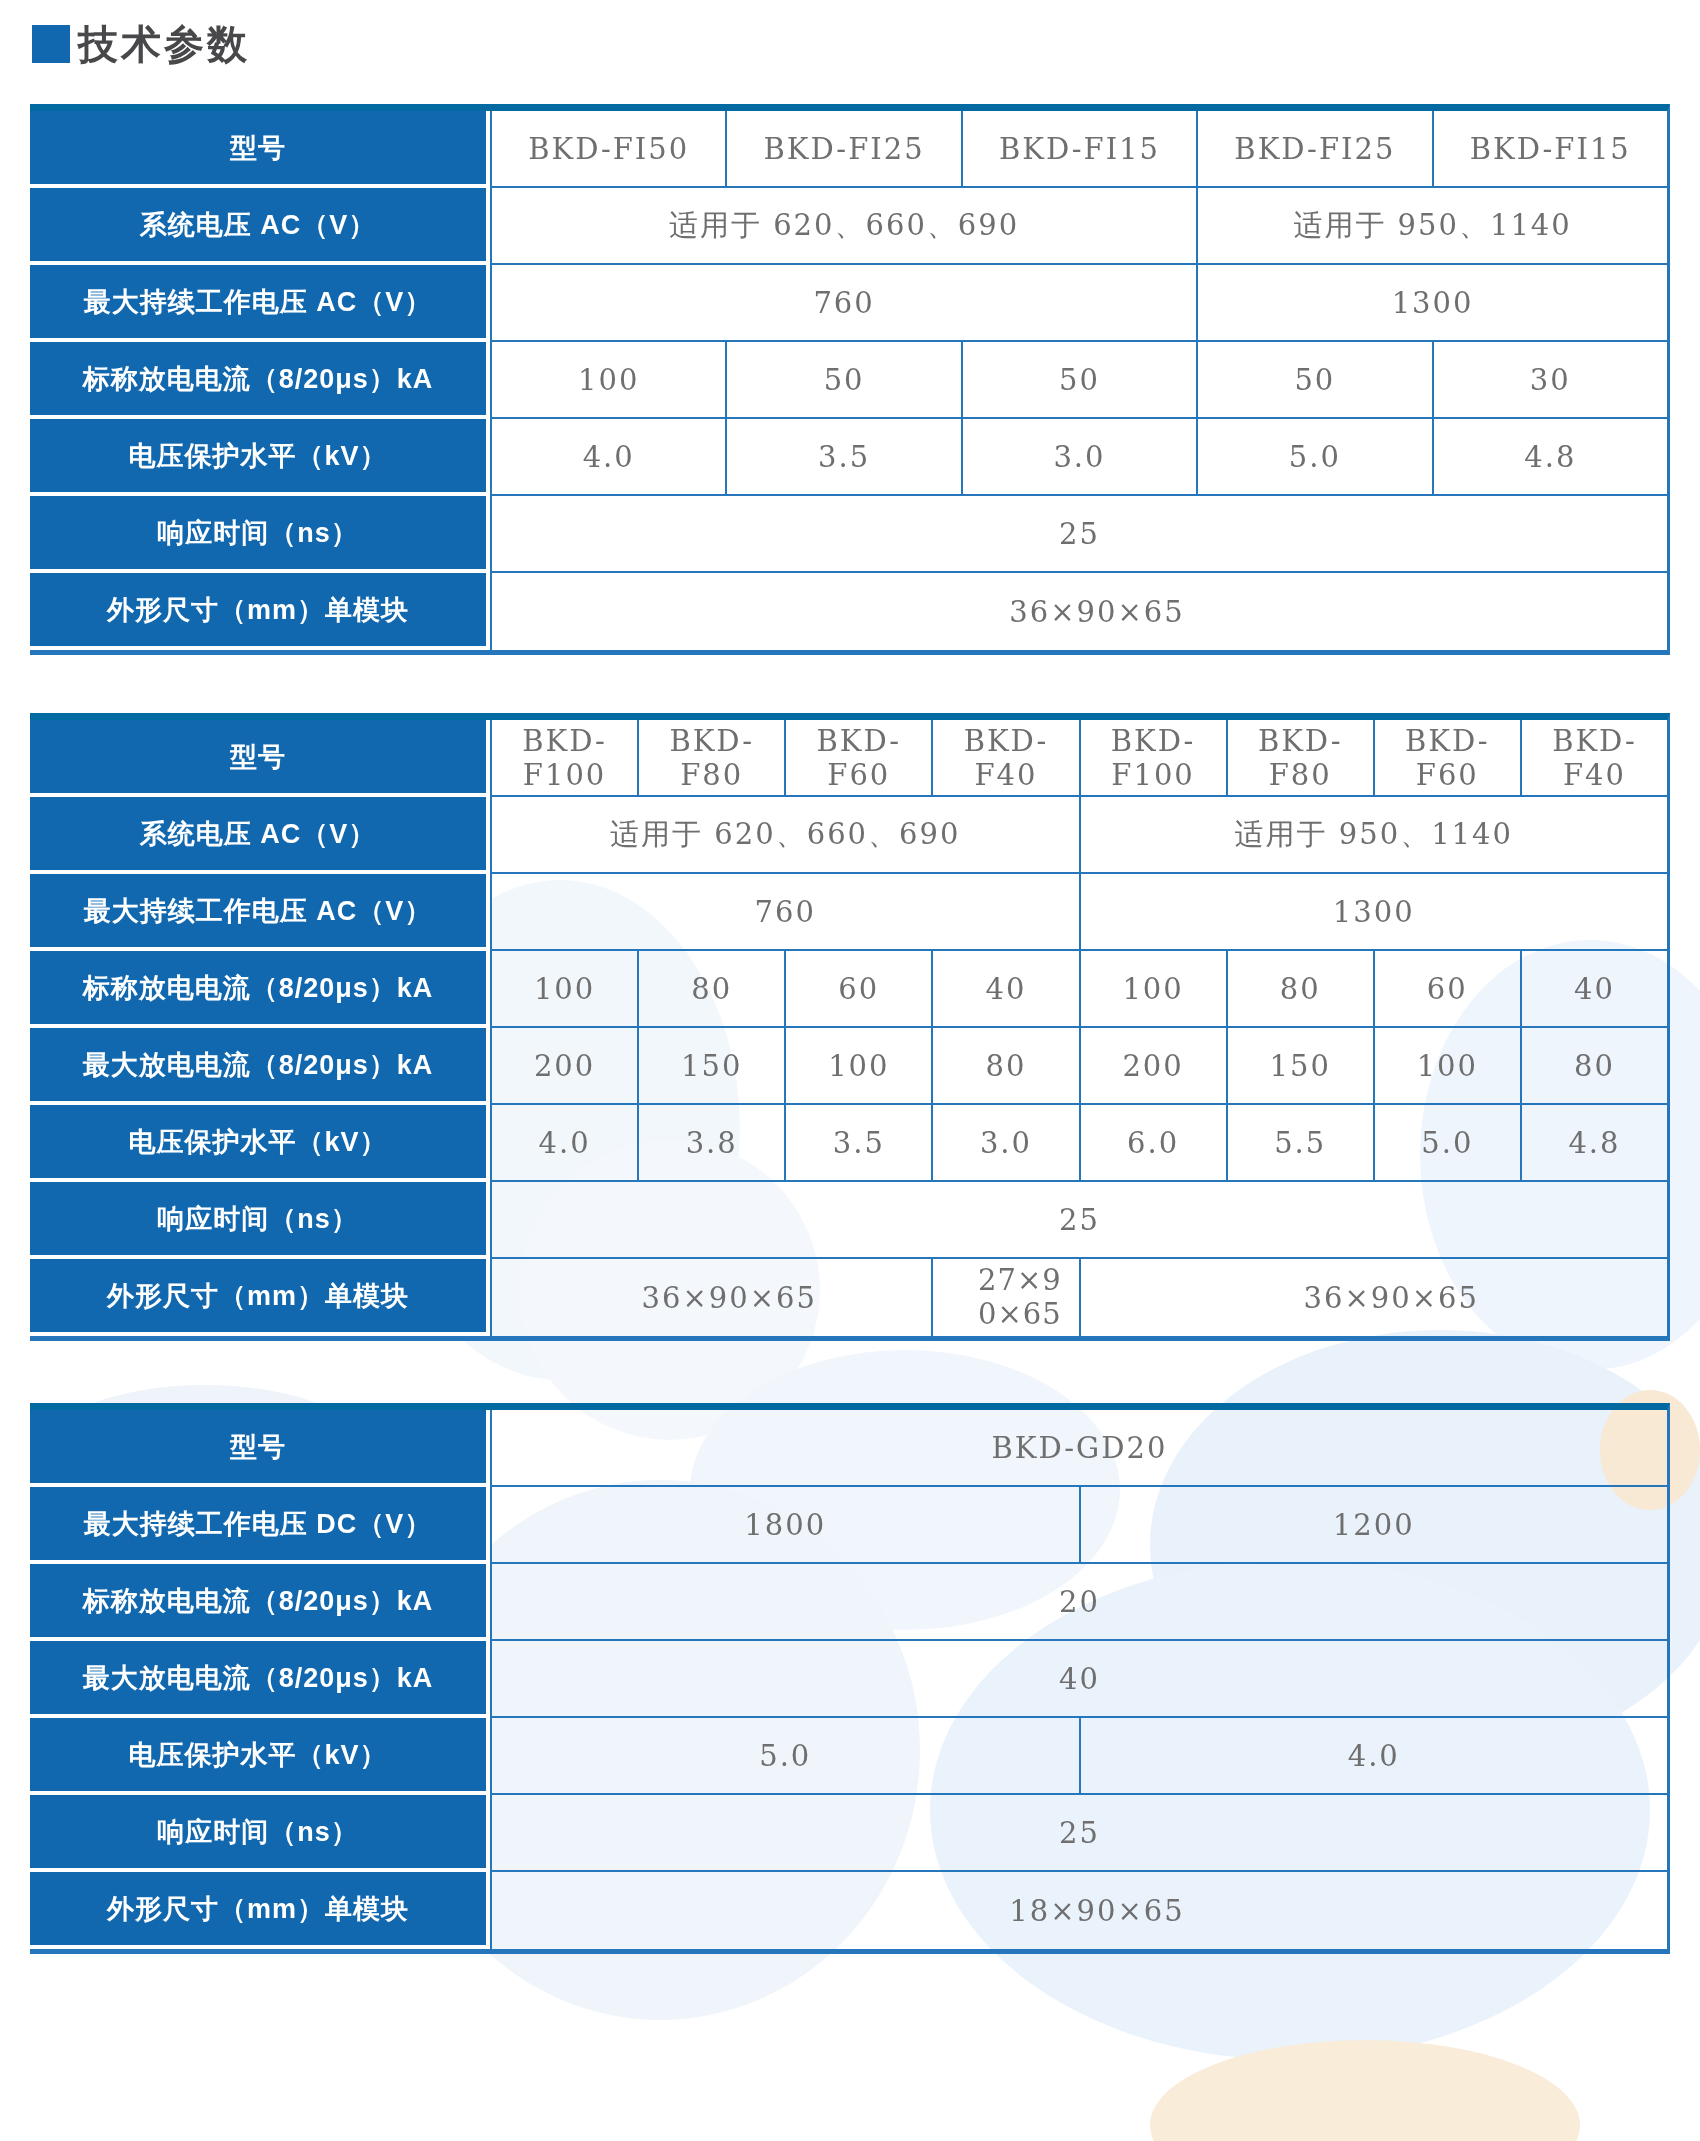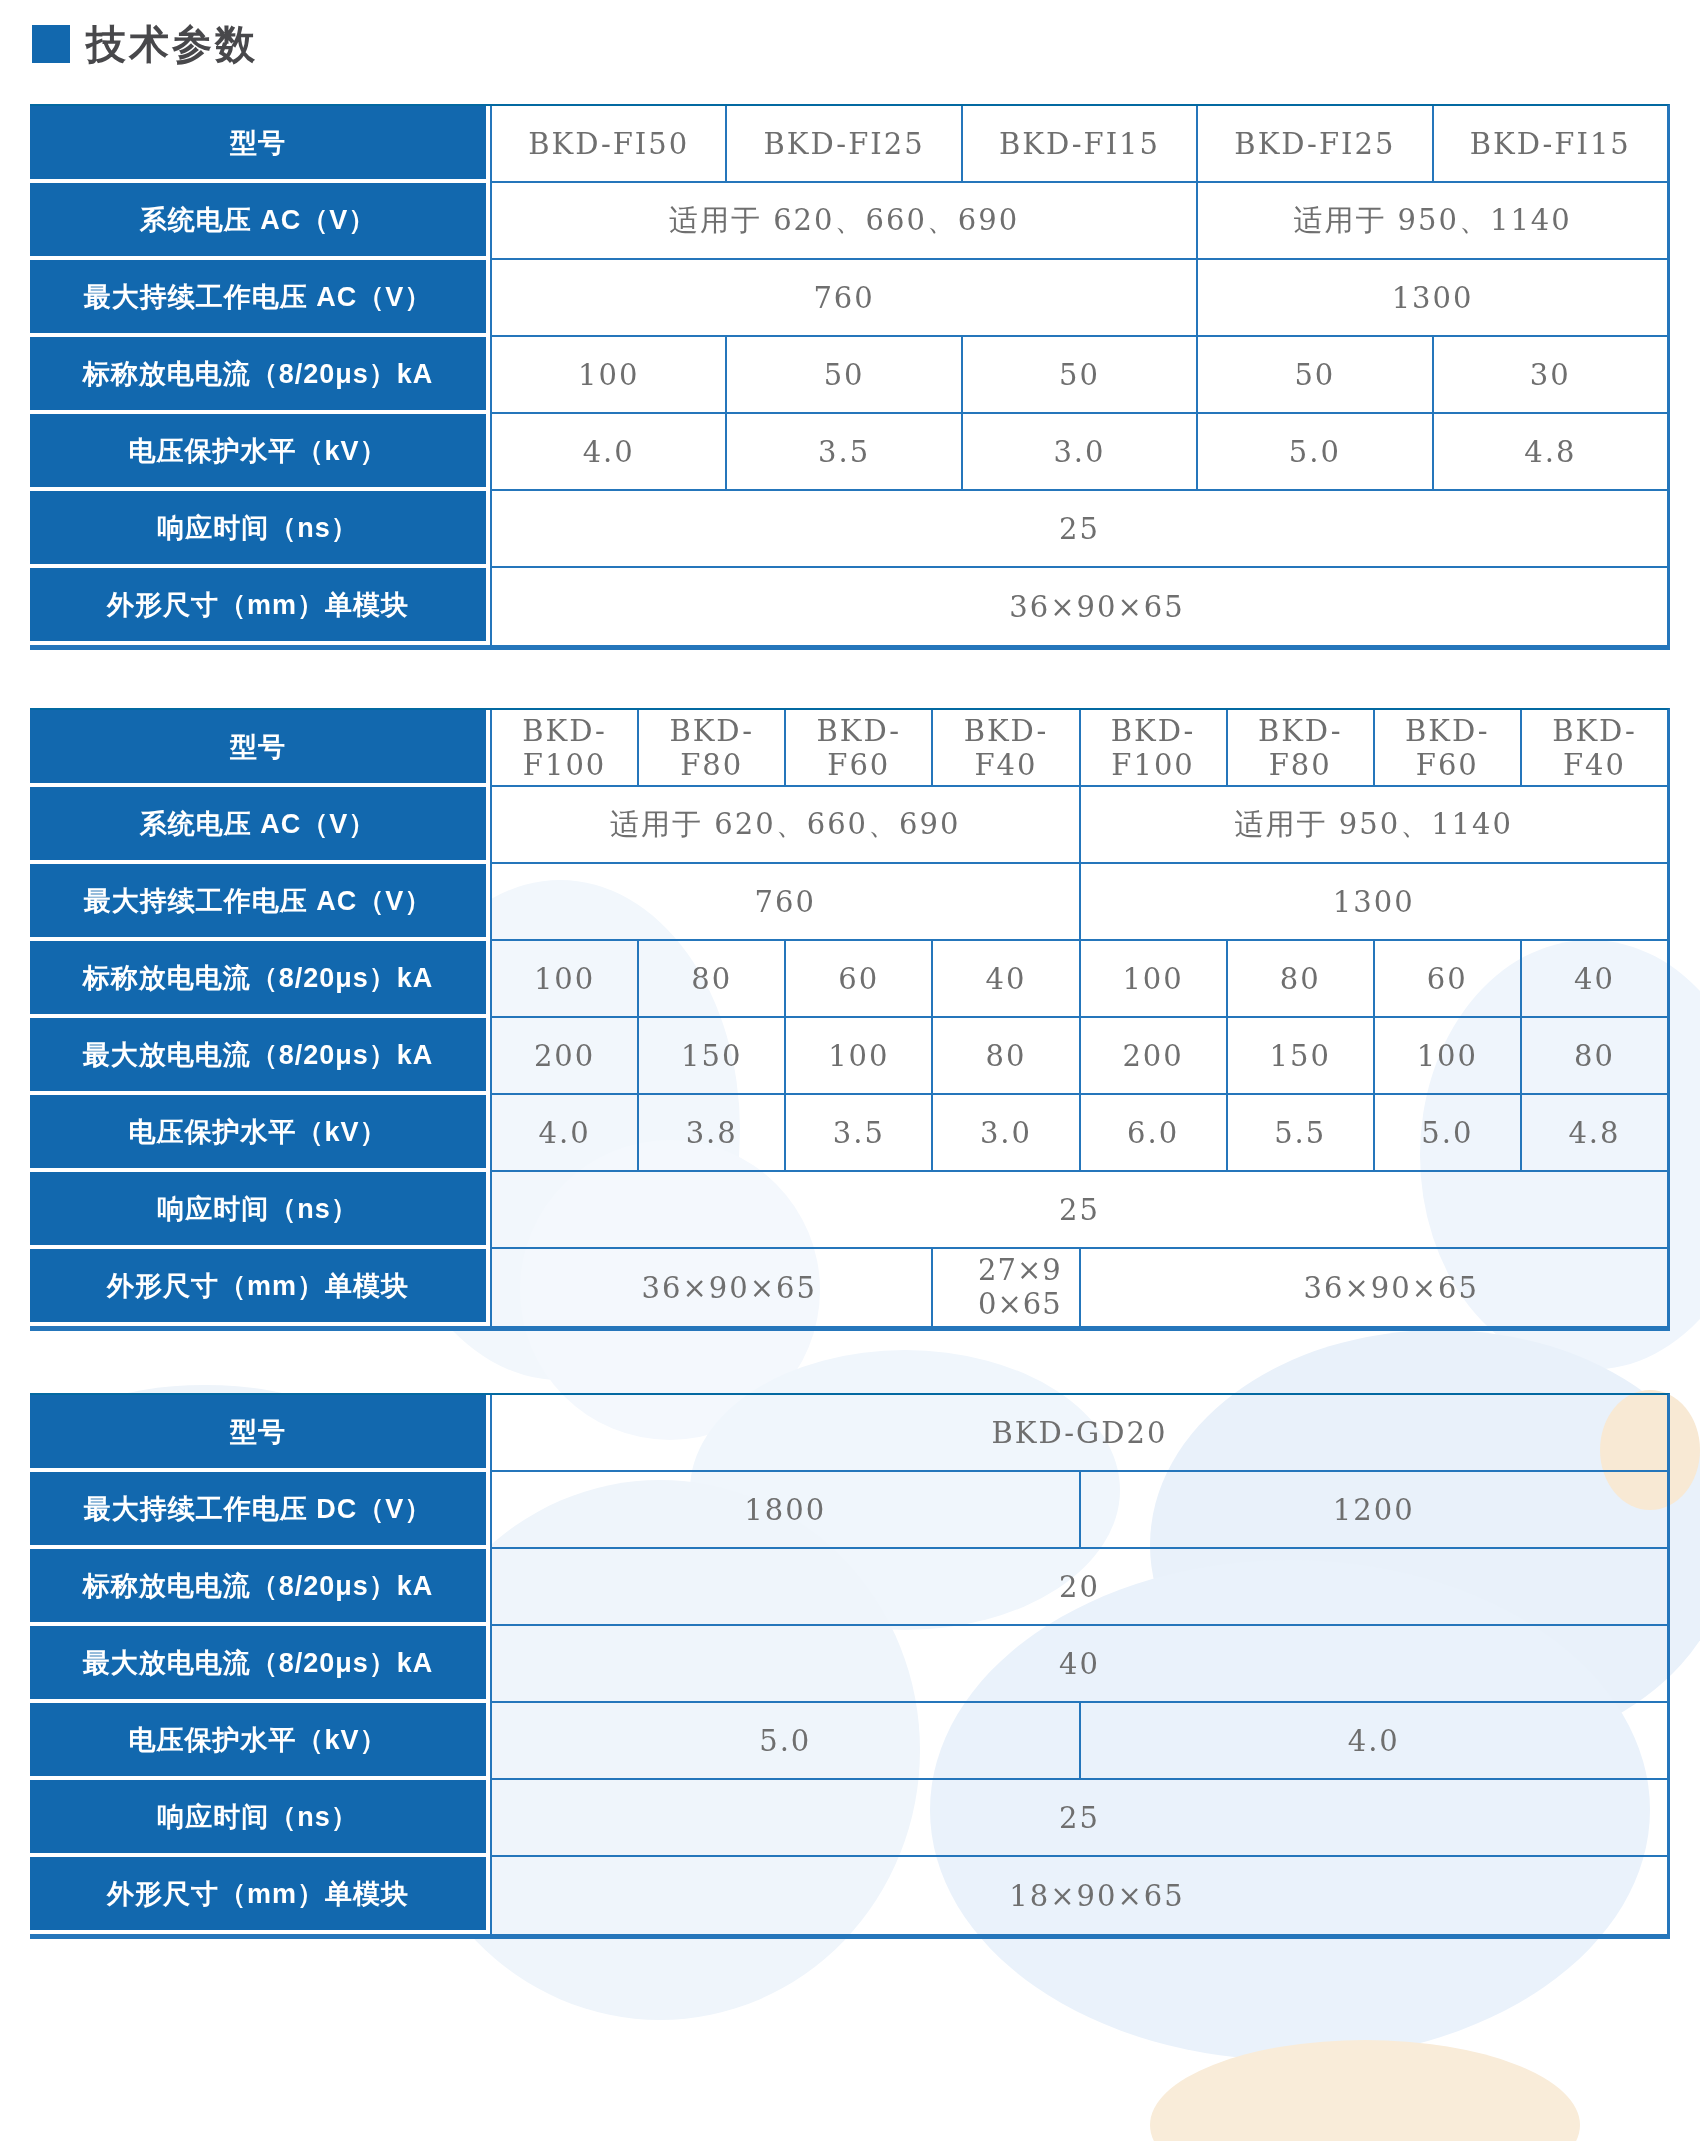--- a/index.html
+++ b/index.html
@@ -16,26 +16,26 @@
   .b3{left:1150px;top:1330px;width:580px;height:430px;background:#e9f1fa;}
   .b4{left:400px;top:1480px;width:520px;height:540px;background:#eff5fb;}
   .b5{left:930px;top:1560px;width:720px;height:500px;background:#eaf2fb;}
   .b6{left:1420px;top:940px;width:340px;height:430px;background:#eff5fc;}
   .b7{left:380px;top:880px;width:360px;height:500px;background:#f2f7fc;}
   .b8{left:520px;top:1140px;width:300px;height:300px;background:#f4f8fd;}
   .p1{left:1150px;top:2040px;width:430px;height:170px;background:#f9ecd9;}
   .p2{left:1600px;top:1390px;width:100px;height:120px;background:#f8e9d4;}
   
   .content{position:relative;z-index:1;padding:0 30px;}
-  .title-row{display:flex;align-items:center;gap:16px;margin:20px 0 0 2px;height:48px;}
+  .title-row{display:flex;align-items:center;gap:8px;margin:20px 0 0 2px;height:48px;}
   .title-square{width:38px;height:38px;background:#1268ae;}
   .title-text{font-size:40px;font-weight:bold;color:#48484b;letter-spacing:3px;}
   
   .ptable-wrap{
-    border-top:2px solid #0369a1;
+    border-top:7px solid #0369a1;
     border-right:3px solid #2576bb;
     border-bottom:5px solid #2576bb;
   }
   .t1{margin-top:36px;}
   .t2{margin-top:58px;}
   .t3{margin-top:62px;}
   table.ptable{
     border-collapse:separate;border-spacing:0;
     width:100%;table-layout:fixed;
   }

